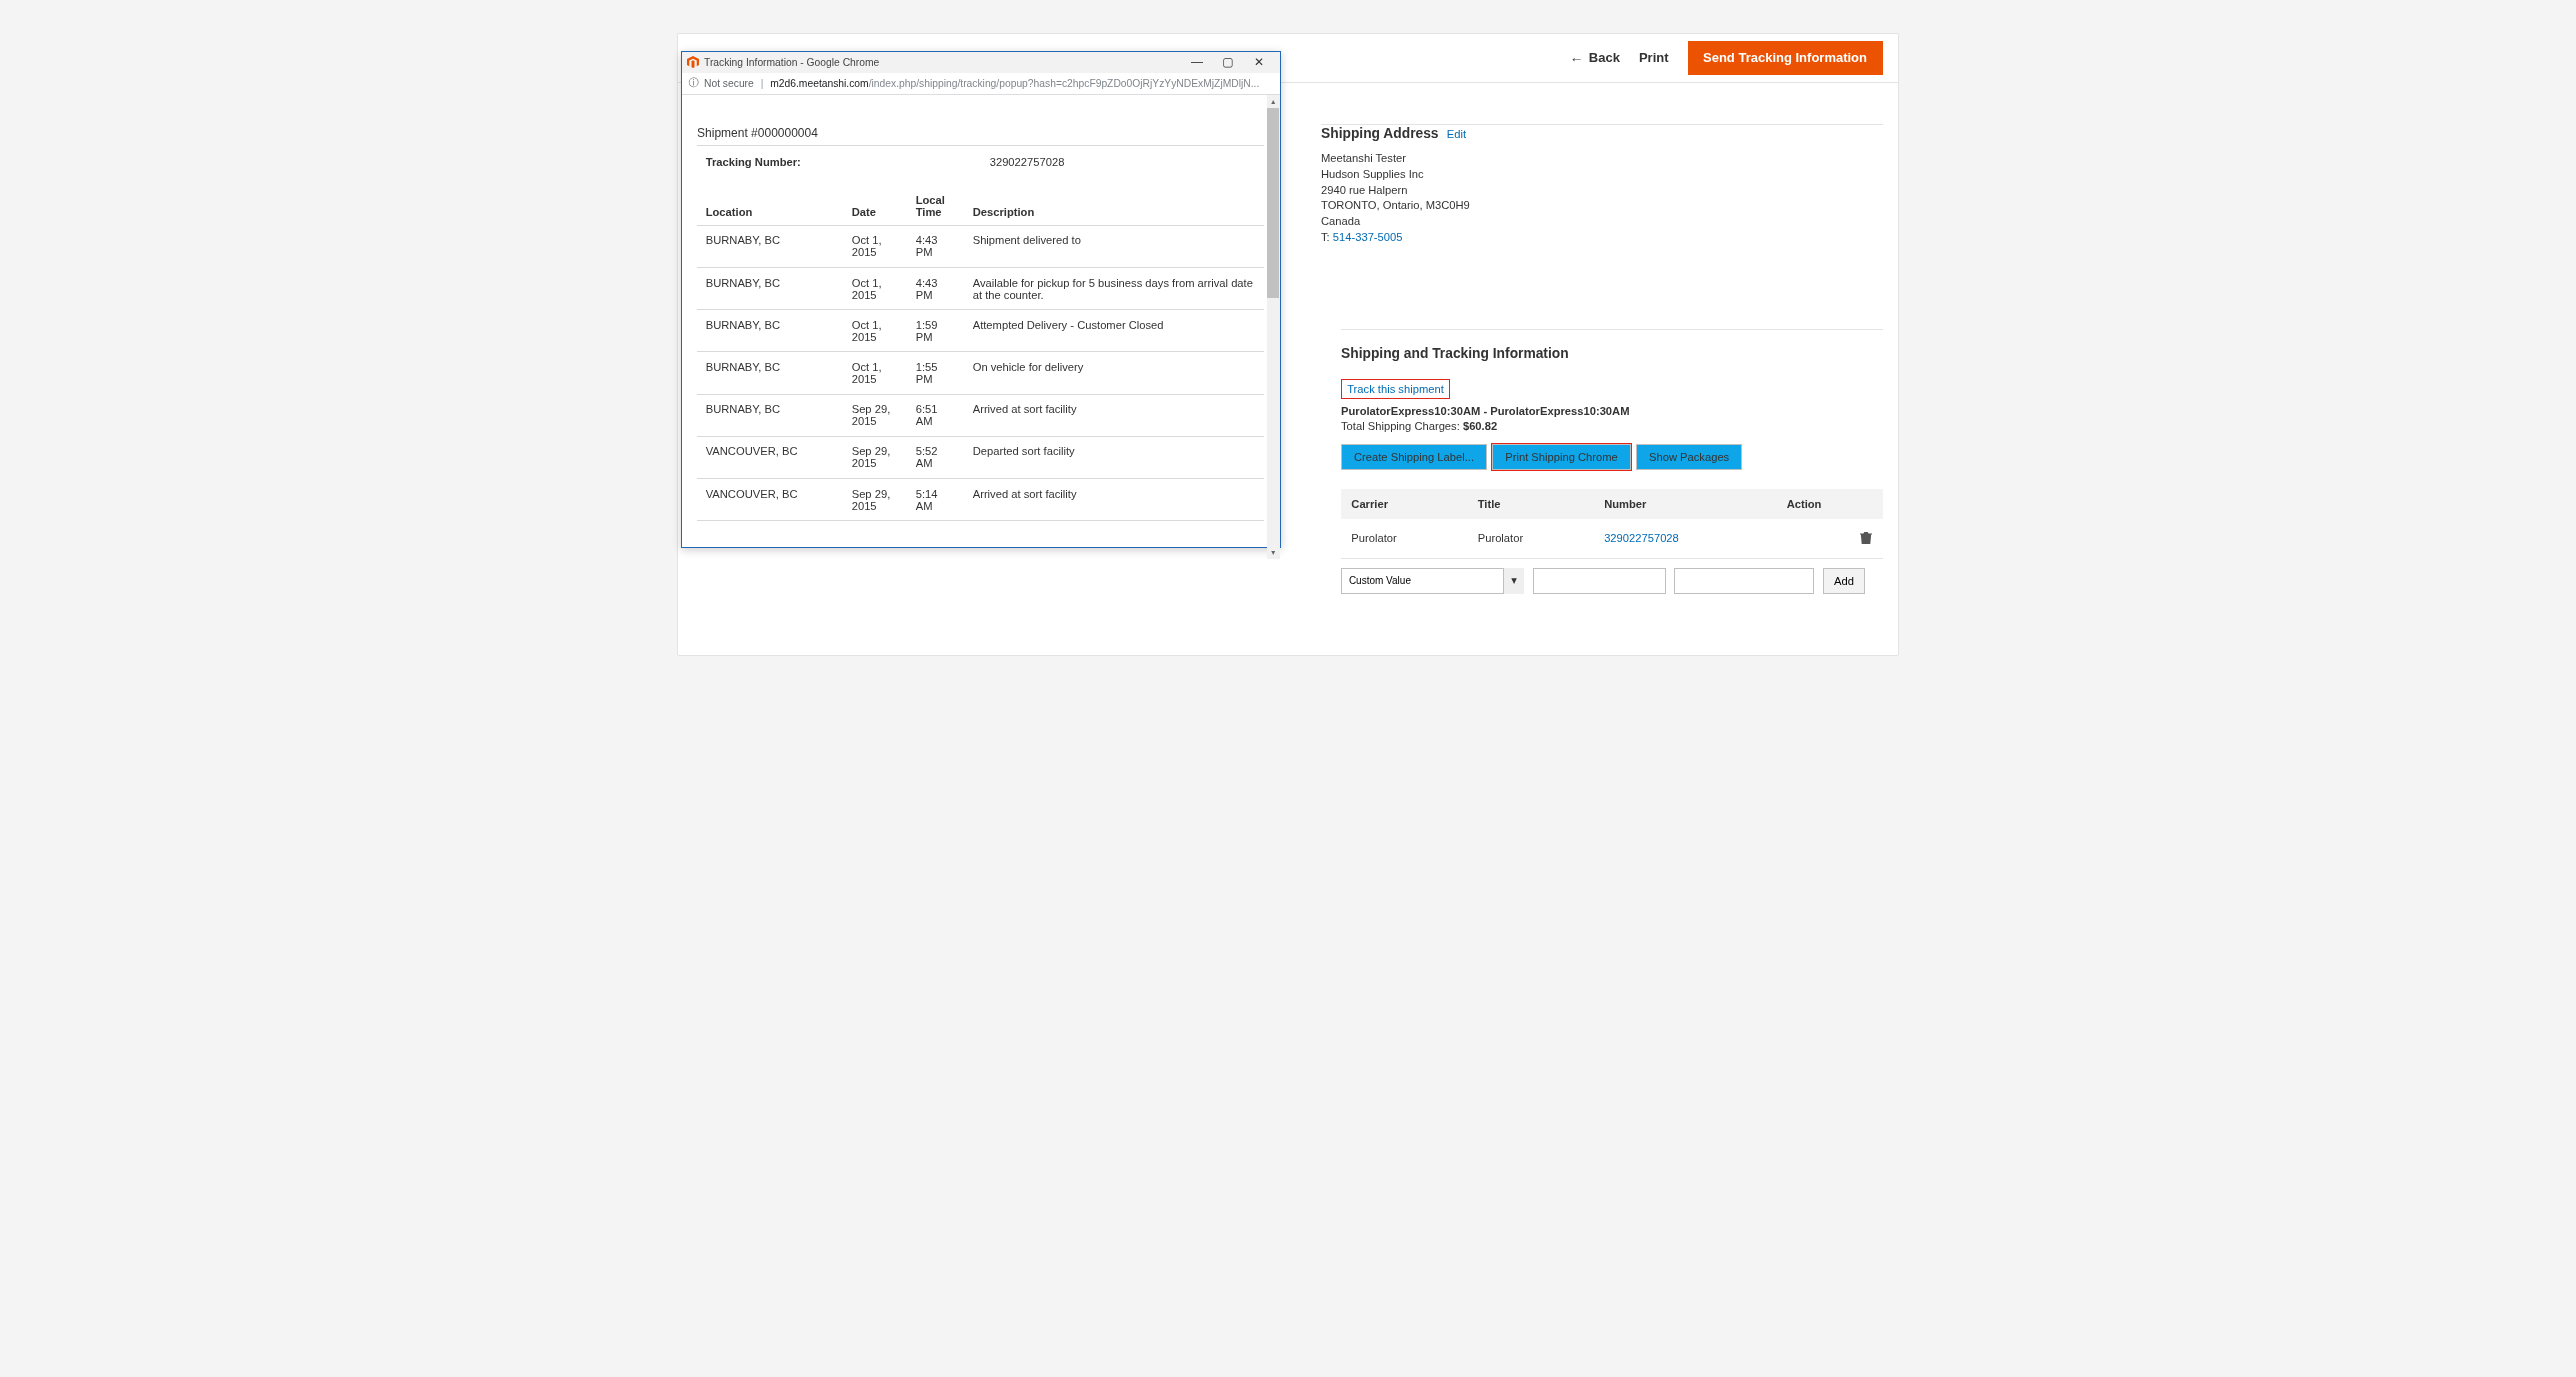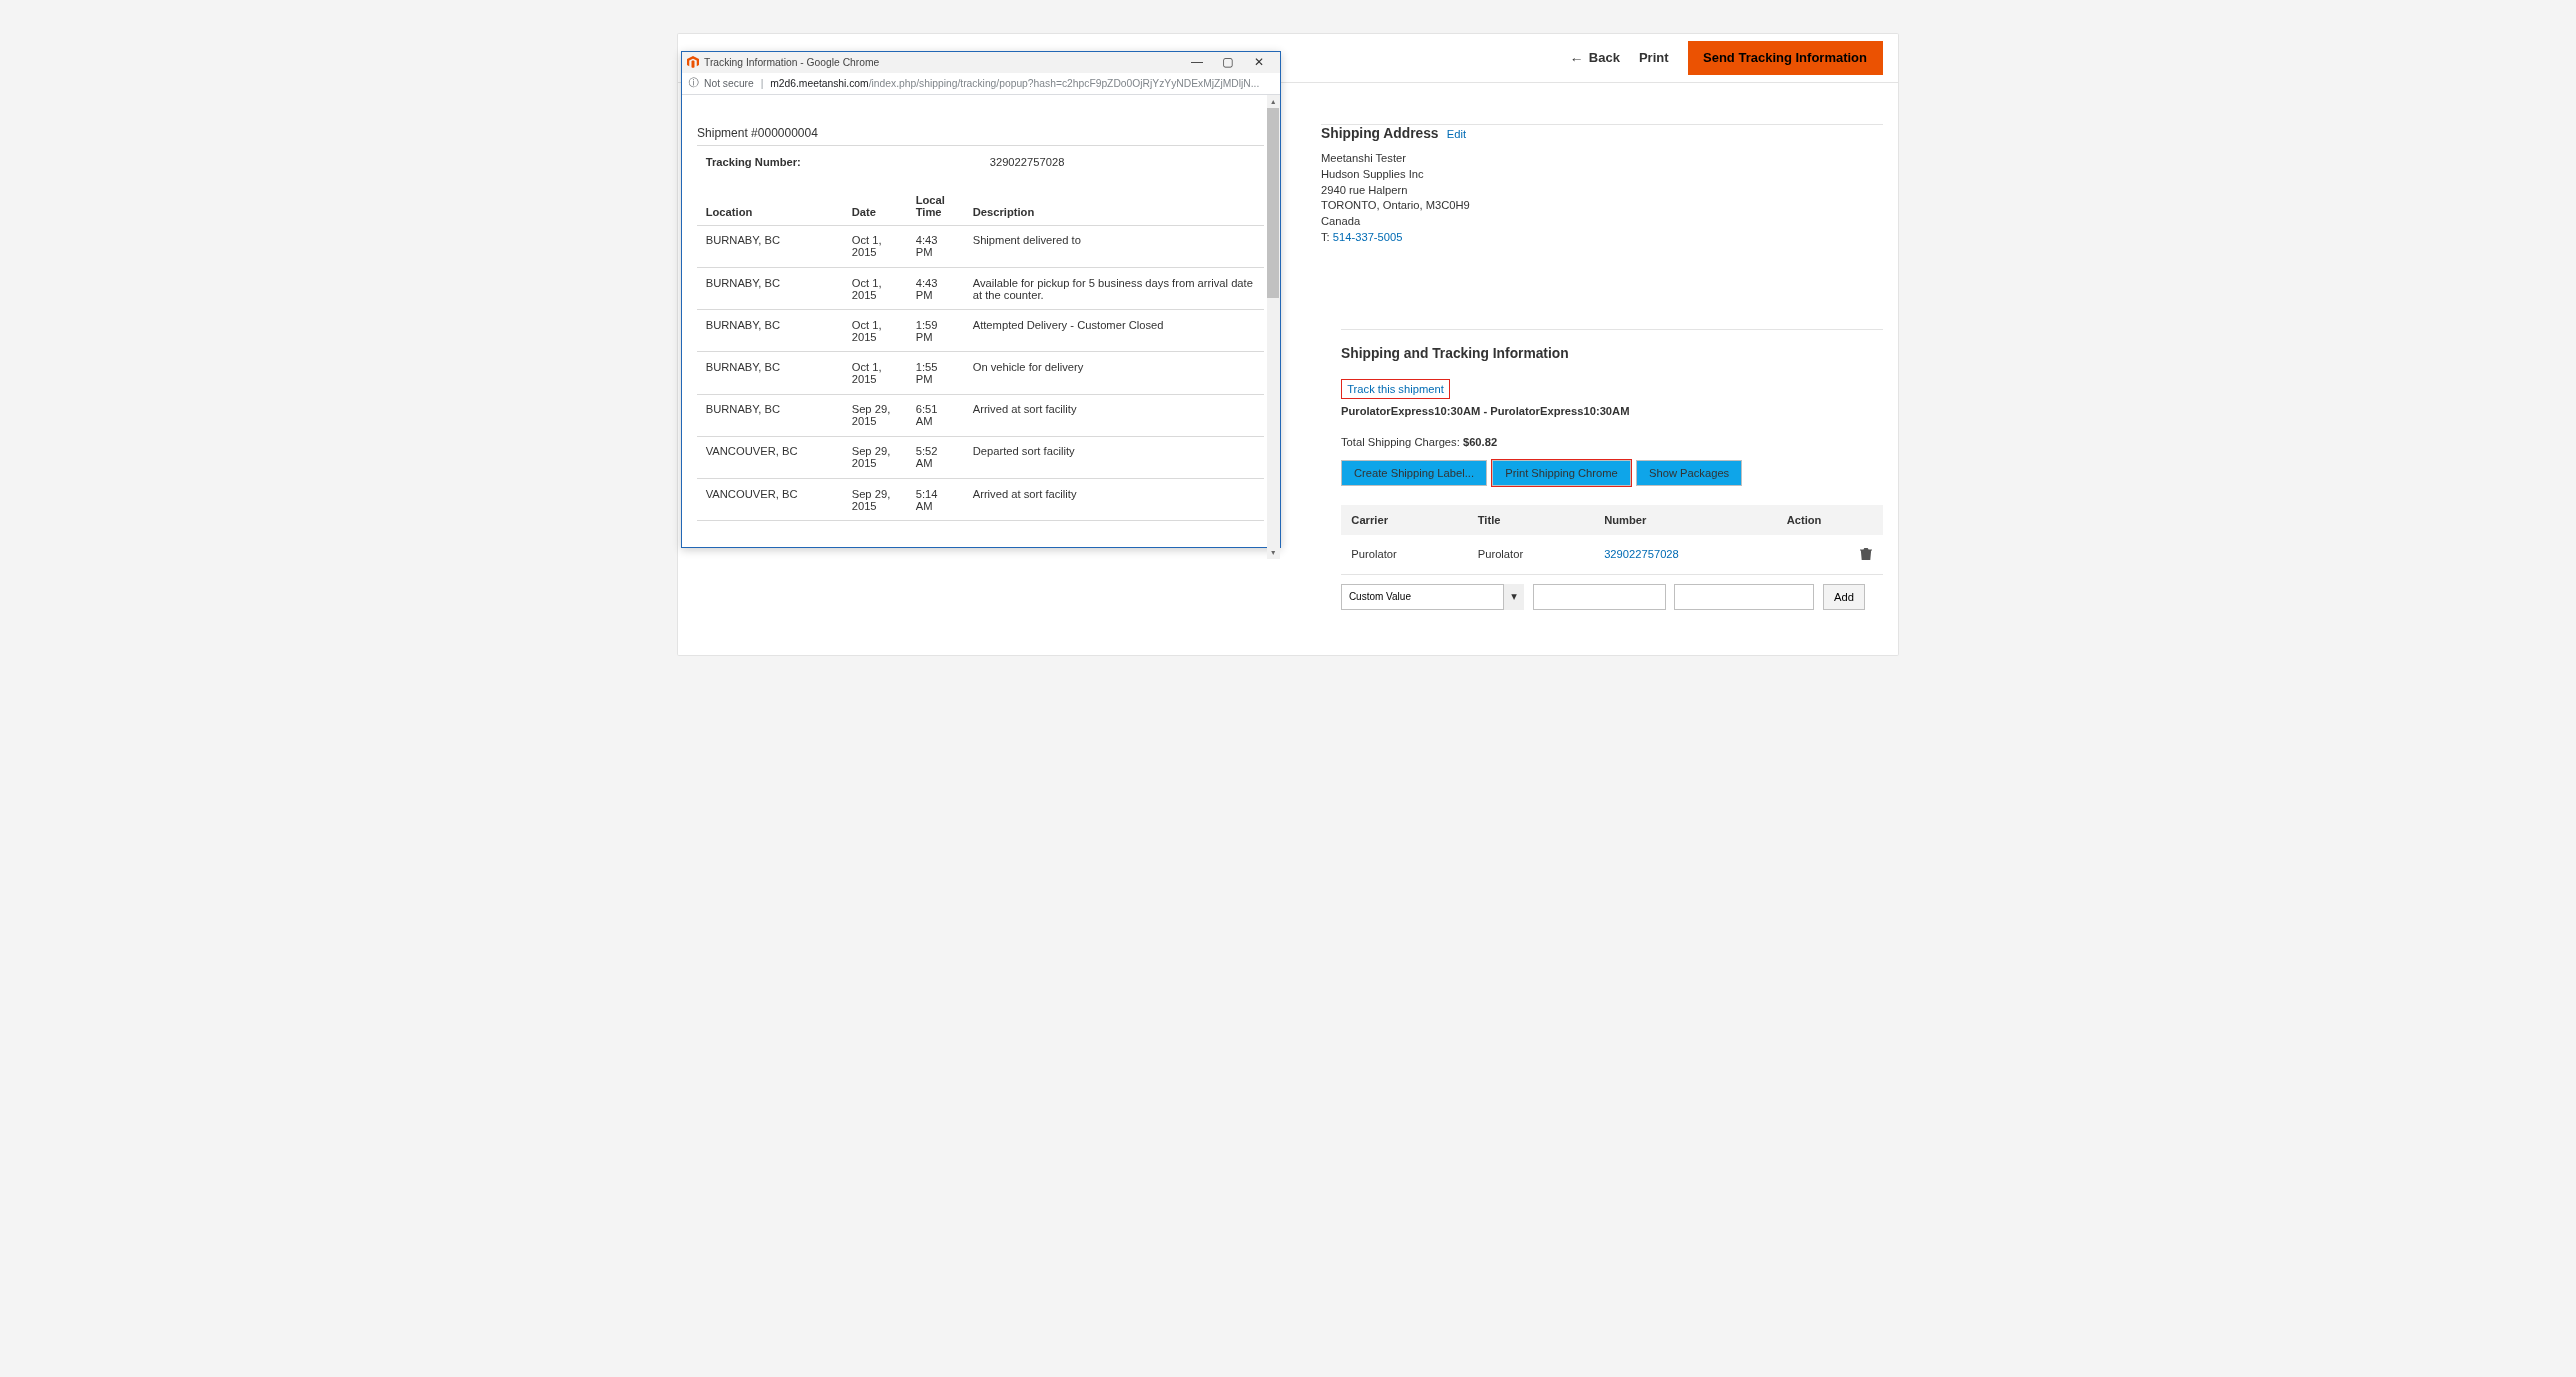--- a/index.html
+++ b/index.html
@@ -45,21 +45,21 @@
   display: flex;
   align-items: center;
   gap: 5.2px;
 }
 .arrow-left {
   font-size: 13.8px;
   font-weight: 700;
 }
 .btn-orange {
   background: #eb5202;
-  color: #000000;
+  color: #ffffff;
   border: none;
   padding: 9.5px 15.5px;
   font-size: 13px;
   font-weight: 600;
   cursor: pointer;
 }
 .divider-top {
   position: absolute;
   top: 48px;
   left: 0;
@@ -108,21 +108,21 @@
   width: 100%;
 }
 .track-link-box {
   border: 1.3px solid #e1251b;
   display: inline-block;
   padding: 2.6px 5.2px;
   margin-bottom: 3.4px;
 }
 .track-link-box a { color: #006bb4; text-decoration: none; font-size: 11.2px; }
 .method-line { font-size: 11.2px; font-weight: 700; margin-top: 3.4px; }
-.charges-line { font-size: 11.2px; margin-top: 19px; }
+.charges-line { font-size: 11.2px; margin-top: 3px; }
 .charges-line .amt { font-weight: 700; }
 
 .action-row {
   margin-top: 12px;
   display: flex;
   gap: 5.2px;
 }
 .btn-gray {
   background: #0ea5e9;
   border: 0.9px solid #bfbfbf;

